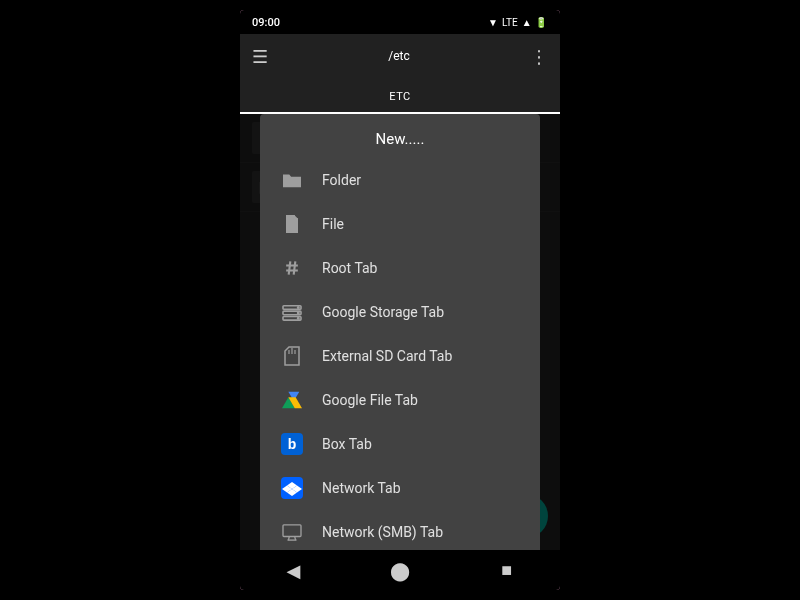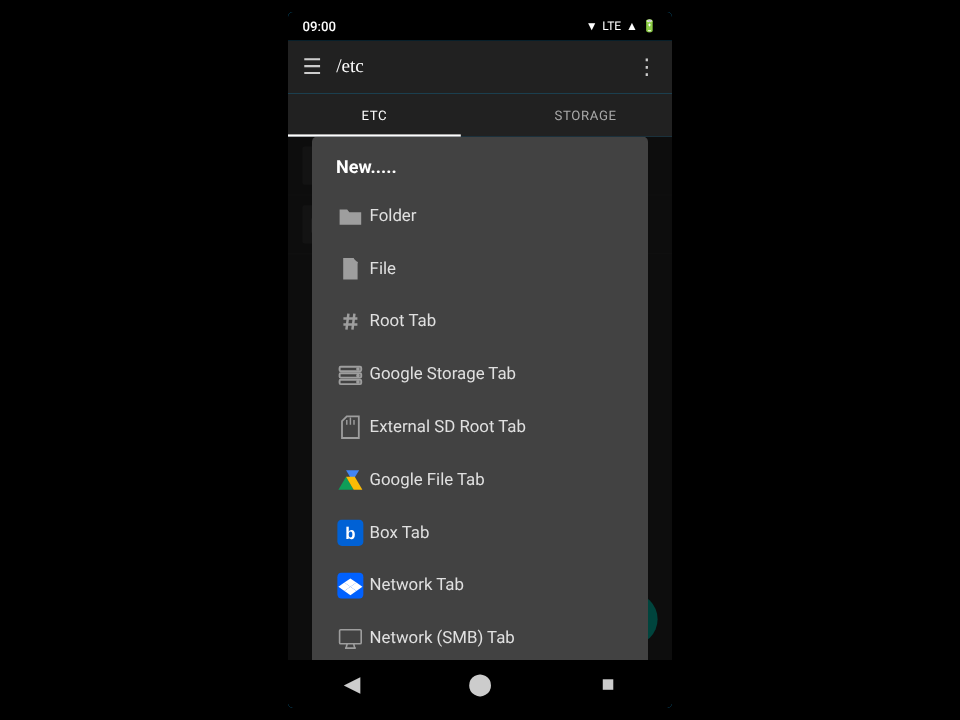--- a/index.html
+++ b/index.html
@@ -8,24 +8,25 @@
       height: 600px;
       background: #000;
       display: flex;
       justify-content: center;
       align-items: center;
       font-family: 'Roboto', Arial, sans-serif;
     }
     .phone {
       width: 320px;
       height: 580px;
-      background: #0ea5e9;
+      background: #f9a8d4;
       position: relative;
       overflow: hidden;
       border-radius: 4px;
+      text-align: center;
     }
     
     .status-bar {
       width: 100%;
       height: 24px;
       background: #000;
       display: flex;
       align-items: center;
       justify-content: space-between;
       padding: 0 12px;
@@ -47,23 +48,22 @@
       width: 100%;
       height: 44px;
       background: #212121;
       display: flex;
       align-items: center;
       padding: 0 12px;
       gap: 12px;
     }
     .top-bar-title {
       color: #fff;
-      font-size: 16px;
+      font-size: 12px;
       flex: 1;
-      font-family: Liberation Serif, serif;
     }
     .hamburger-icon, .more-icon {
       color: #ccc;
       font-size: 18px;
       cursor: pointer;
     }
     
     .tabs-bar {
       width: 100%;
       height: 36px;
@@ -139,28 +139,28 @@
       left: 20px;
       right: 20px;
       background: #424242;
       border-radius: 4px;
       z-index: 20;
       padding-bottom: 8px;
     }
     .dropdown-title {
       color: #fff;
       font-size: 15px;
-      font-weight: 700;
+      font-weight: 400;
       padding: 16px 20px 10px;
     }
     .dropdown-item {
       display: flex;
       align-items: center;
       padding: 10px 20px;
-      gap: 4px;
+      gap: 18px;
       cursor: pointer;
     }
     .dropdown-item-label {
       color: #e0e0e0;
       font-size: 14px;
     }
     .item-icon {
       width: 24px;
       height: 24px;
       display: flex;
@@ -223,23 +223,20 @@
   <div class="top-bar">
     <span class="hamburger-icon">☰</span>
     <span class="top-bar-title">/etc</span>
     <span class="more-icon">⋮</span>
   </div>
 
   <div class="tabs-bar">
     <div class="tab active">
       <span>ETC</span>
     </div>
-    <div class="tab">
-      <span>STORAGE</span>
-    </div>
   </div>
 
   <div class="content-area">
 
     <div class="file-item">
       <div class="file-icon">
         <svg width="18" height="18" viewBox="0 0 24 24" fill="#9e9e9e">
             <path d="M6 2h9l5 5v15H6V2z"></path>
             <path d="M15 2v5h5" fill="none" stroke="#9e9e9e" stroke-width="1.5"></path>
           </svg>
@@ -313,21 +310,21 @@
 
       <div class="dropdown-item">
         <div class="item-icon">
           <svg width="18" height="22" viewBox="0 0 18 22" fill="none" stroke="#9e9e9e" stroke-width="1.5">
             <path d="M2 6l4-4h10v18H2z"></path>
             <line x1="6" y1="5" x2="6" y2="9" stroke="#9e9e9e" stroke-width="1.2"></line>
             <line x1="9" y1="3" x2="9" y2="9" stroke="#9e9e9e" stroke-width="1.2"></line>
             <line x1="12" y1="5" x2="12" y2="9" stroke="#9e9e9e" stroke-width="1.2"></line>
           </svg>
         </div>
-        <span class="dropdown-item-label">External SD Root Tab</span>
+        <span class="dropdown-item-label">External SD Card Tab</span>
       </div>
 
       <div class="dropdown-item">
         <div class="item-icon">
           <svg width="22" height="20" viewBox="0 0 24 22">
             <polygon points="12,2 22,20 2,20" fill="none"></polygon>
             <polygon points="8,2 20,2 14,12" fill="#4285F4"></polygon>
             <polygon points="1,20 8,8 15,20" fill="#0F9D58"></polygon>
             <polygon points="23,20 15,20 8,8 16,8" fill="#FBBC05"></polygon>
           </svg>

